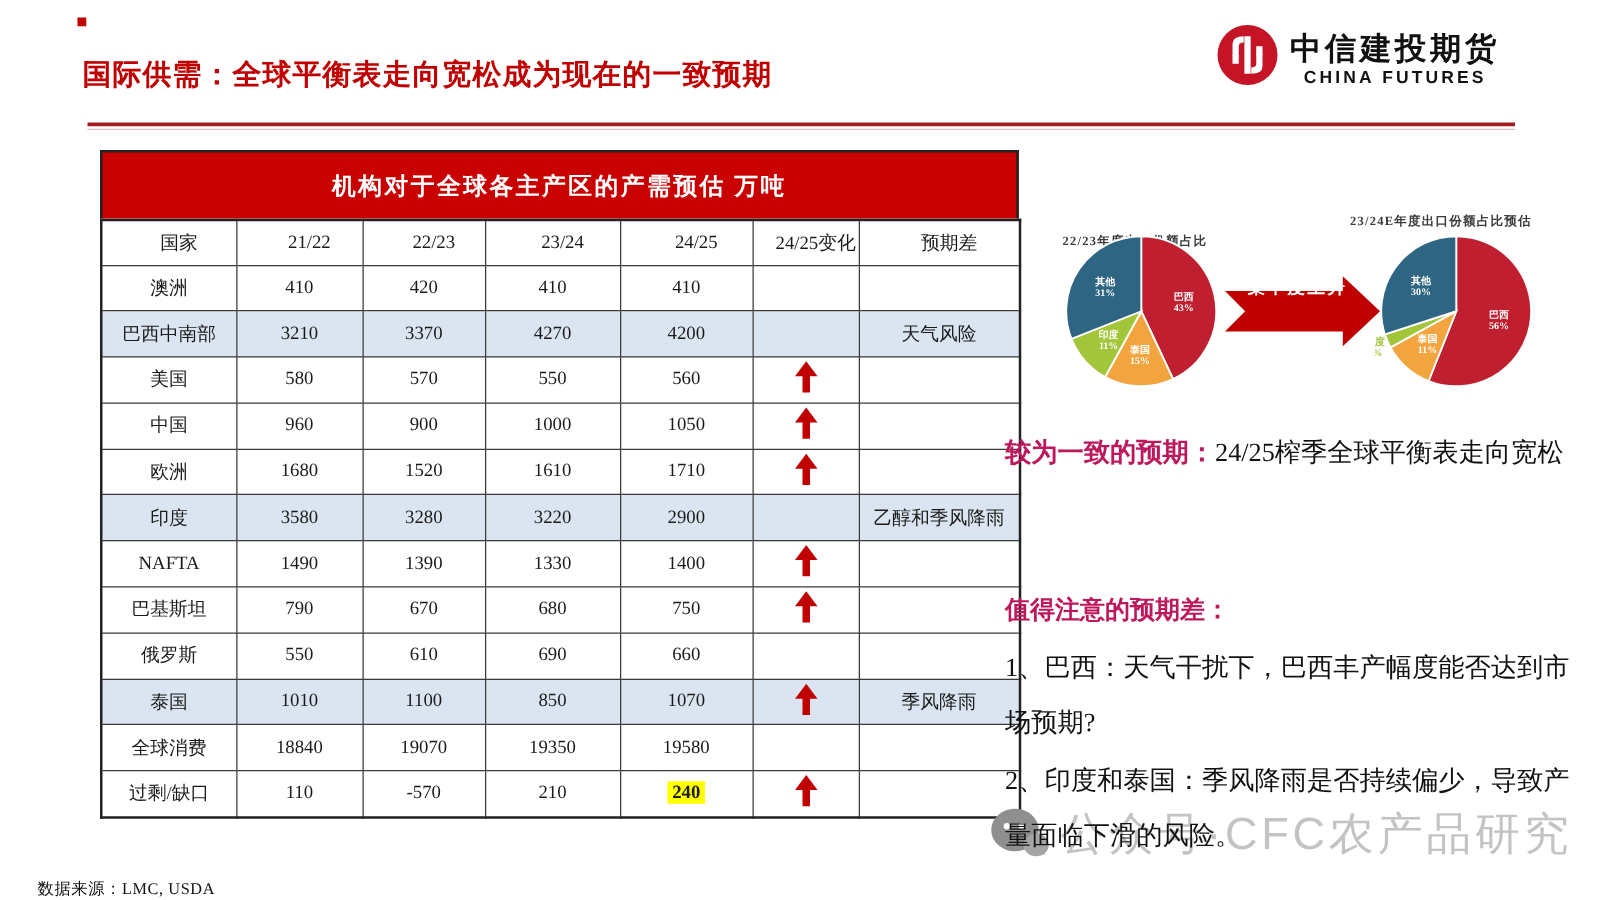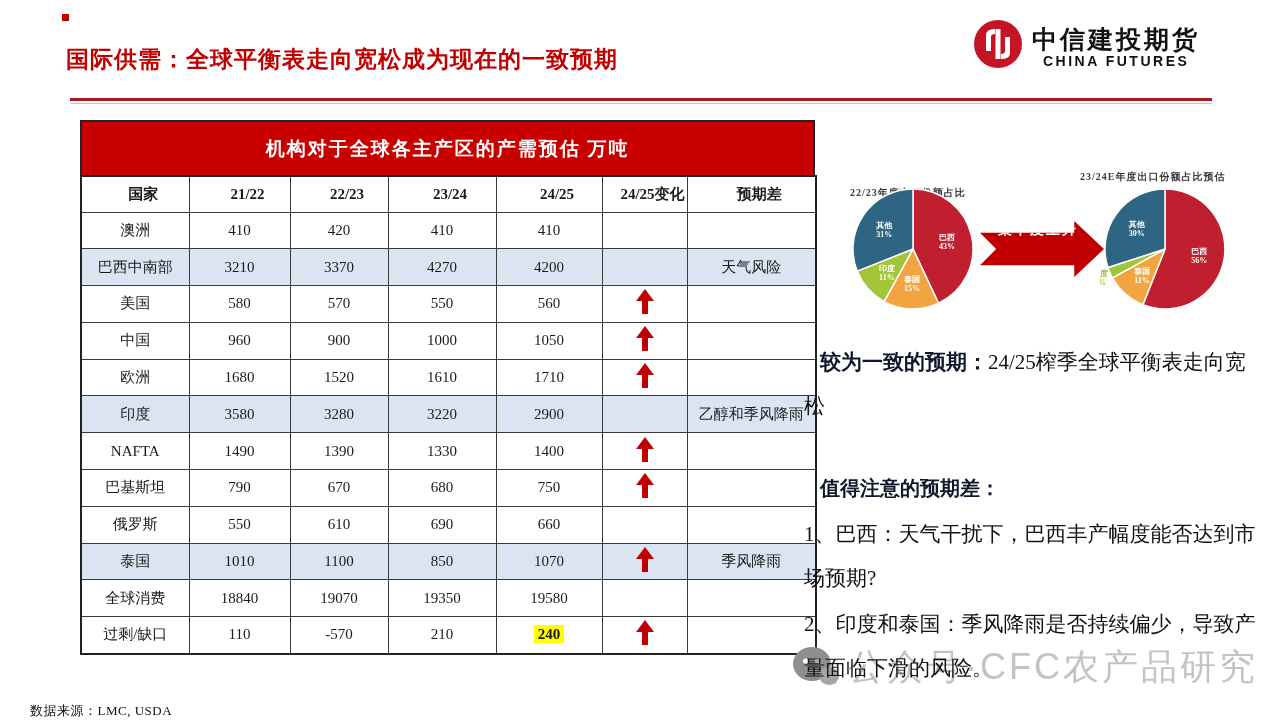--- a/index.html
+++ b/index.html
@@ -25,21 +25,21 @@
   .table-wrap { position:absolute; left:80px; top:120px; width:735px; }
   .table-title {
     background:#c80000; color:#ffffff; font-size:19px; font-weight:bold;
     height:55px; display:flex; align-items:center; justify-content:center;
     letter-spacing:2px; border:2px solid #222; border-bottom:none;
   }
   table { border-collapse:collapse; table-layout:fixed; width:735px; background:#fff; }
   th,td { border:1px solid #3a3a3a; text-align:center; vertical-align:middle;
           font-size:15px; color:#1a1a1a; padding:0; }
   table { border:2px solid #222; }
-  thead th { height:36px; font-weight:bold;padding-left:16px; }
+  thead th { height:36px; font-weight:normal;padding-left:16px; }
   tbody td { height:36.8px; }
   tr.shaded td { background:#dbe5f1; }
   .hl { background:#ffff00; font-weight:bold; padding:1px 4px; }
   .up-arrow { position:relative; display:inline-block; width:18px; height:25px; }
   .up-arrow::before { content:""; position:absolute; top:0; left:50%; transform:translateX(-50%);
     border-left:9px solid transparent; border-right:9px solid transparent; border-bottom:12px solid #c00000; }
   .up-arrow::after  { content:""; position:absolute; top:11px; left:50%; transform:translateX(-50%);
     width:6px; height:14px; background:#c00000; }
   
   .pie-title { position:absolute; font-size:10px; color:#3a3a3a; font-weight:bold; letter-spacing:1px; }
@@ -51,21 +51,21 @@
   .arrow-banner {
     position:absolute; left:980px; top:221px; width:124px; height:56px; background:#c00000;
     clip-path:polygon(0 21%, 76% 21%, 76% 0, 100% 50%, 76% 100%, 76% 79%, 0 79%, 13% 50%);
     display:flex; align-items:flex-start; justify-content:center;
   }
   .arrow-banner span { color:#fff; font-size:14px; font-weight:bold; letter-spacing:2px;
     padding-right:14px; padding-left:6px; }
   
   .consensus { position:absolute; left:804px; top:340px; width:452px; font-size:21px;
     line-height:44px; color:#111; z-index:2; }
-  .red-label { color:#0f172a; font-weight:bold;margin-left:16px; }
+  .red-label { color:#be185d; font-weight:bold; }
   .gaps { position:absolute; left:804px; top:466px; width:452px; font-size:21px;
     line-height:44px; color:#111; z-index:2; }
   .gaps .head { font-size:20px; }
   .gaps p.pt { margin-top:2px; }
   
   .source { position:absolute; left:30px; top:702px; font-size:13px; color:#111; letter-spacing:0.5px; }
   .watermark { position:absolute; left:788px; top:640px; display:flex; align-items:center;
     gap:6px; z-index:1; }
   .watermark .wm-text { font-size:36px; color:rgba(145,145,145,0.55); letter-spacing:3px;
     font-family:"Liberation Sans","DejaVu Sans",sans-serif; white-space:nowrap; }

